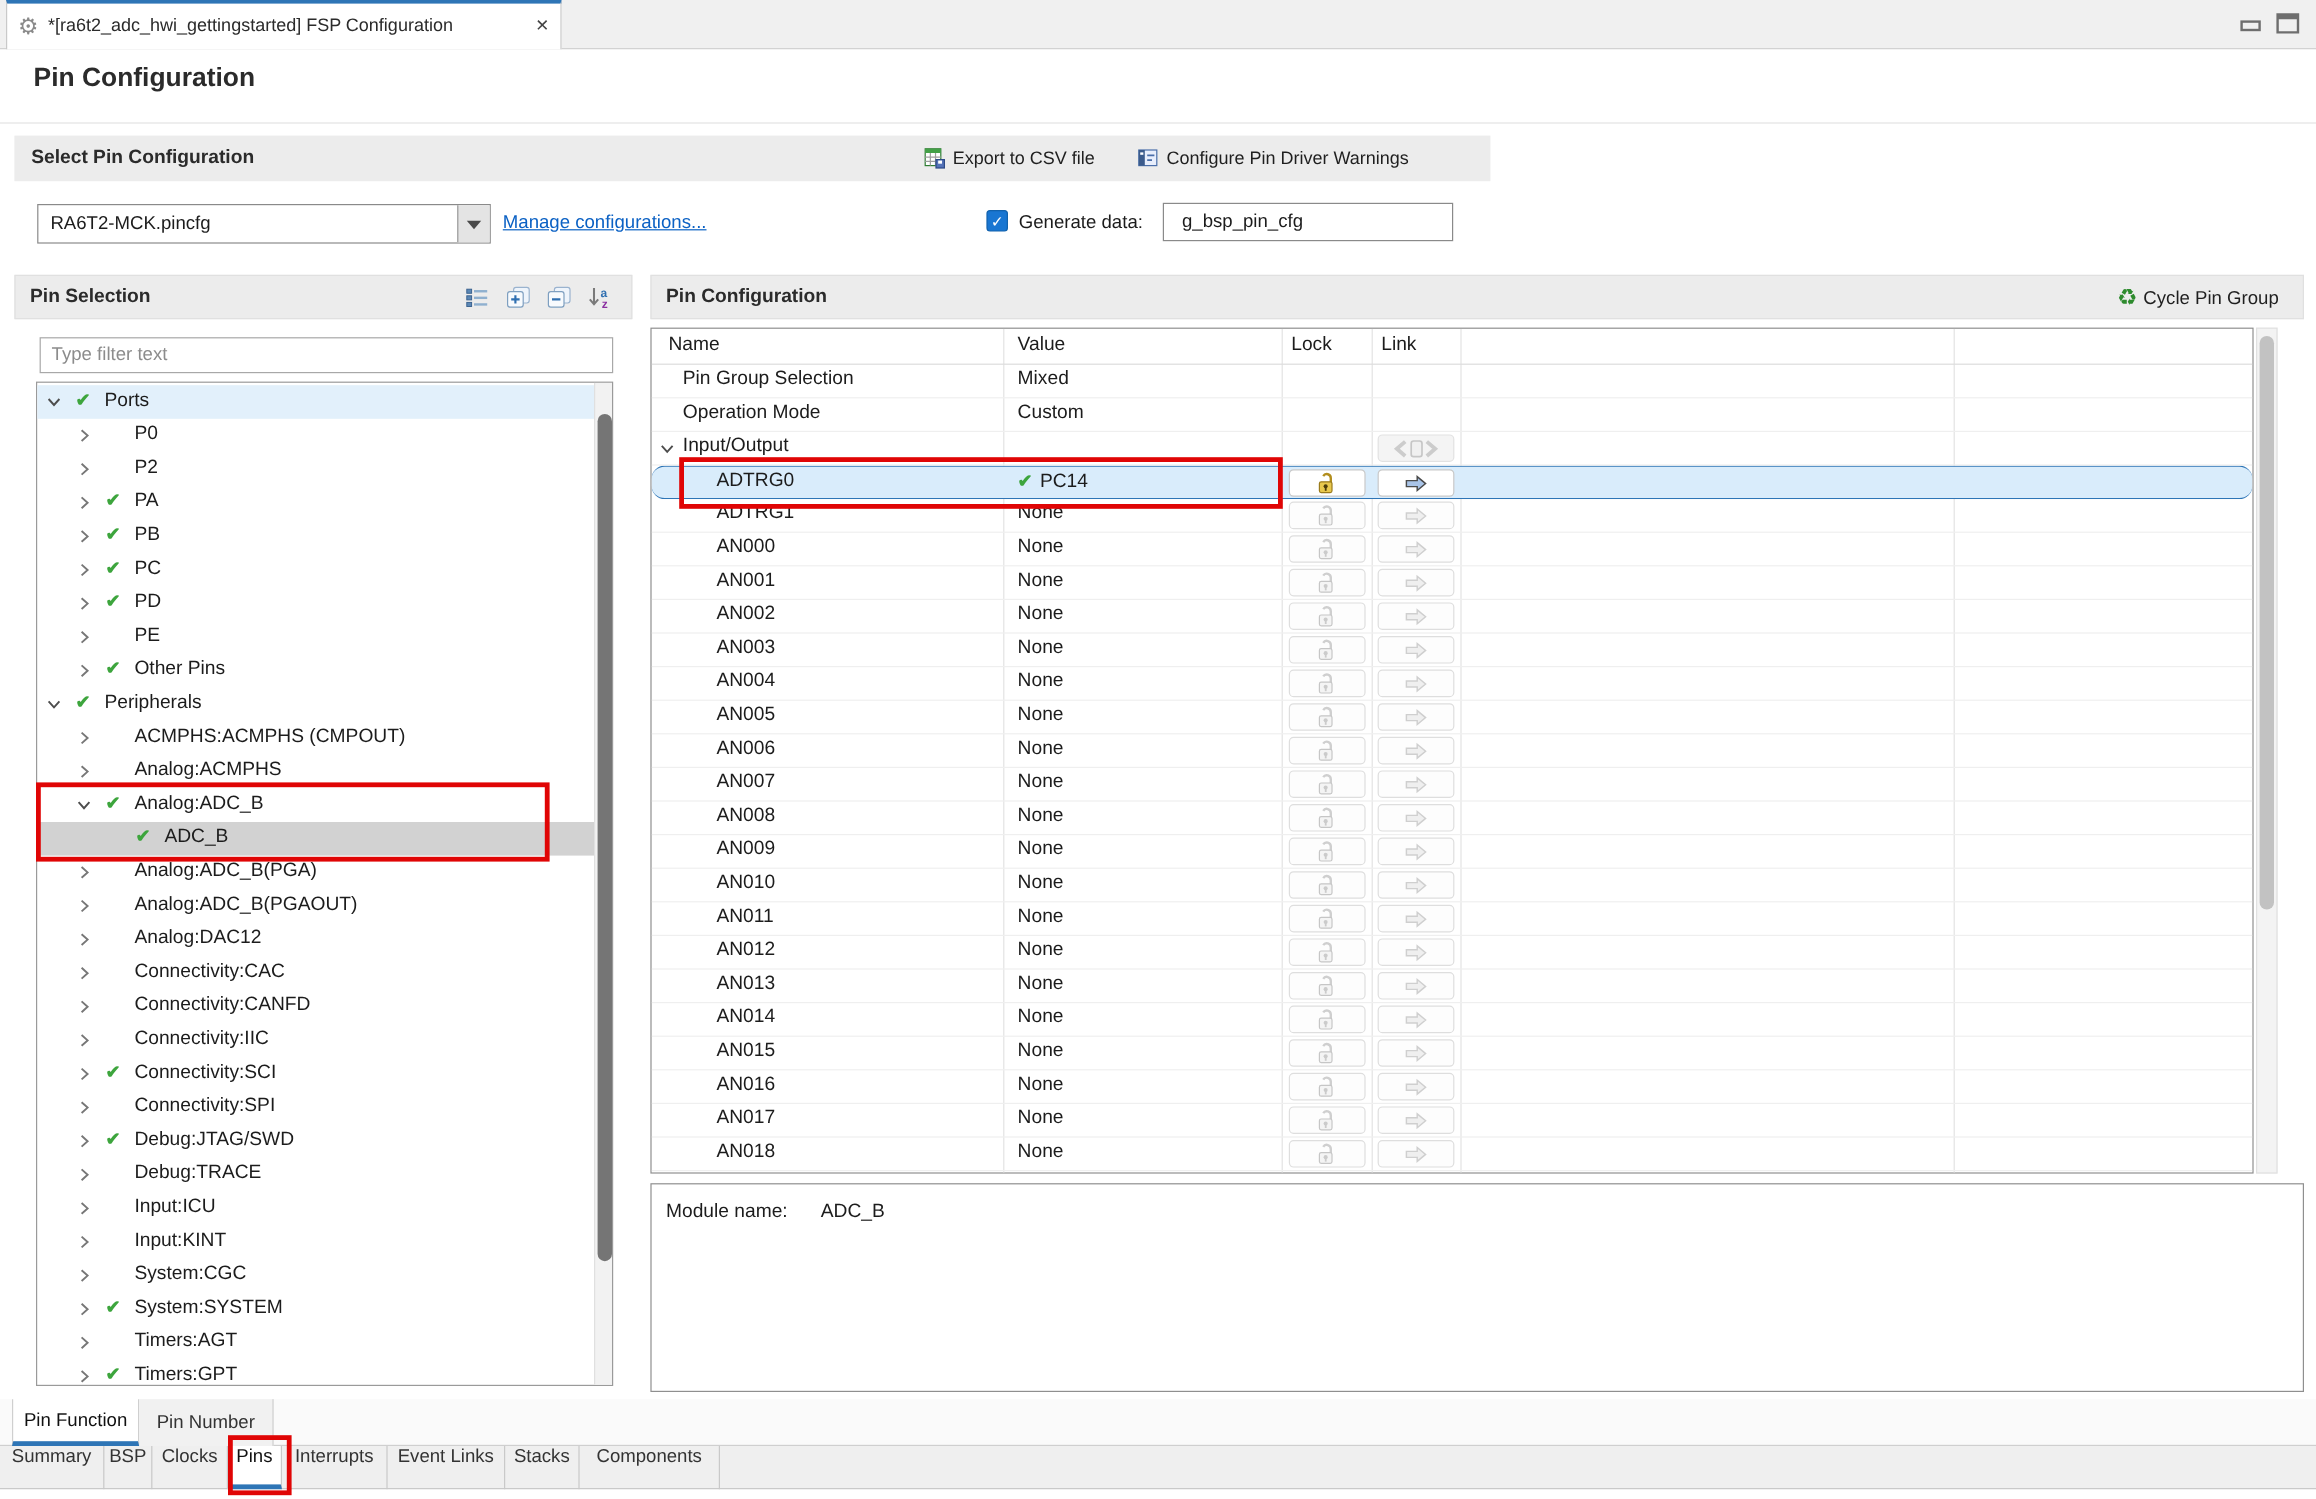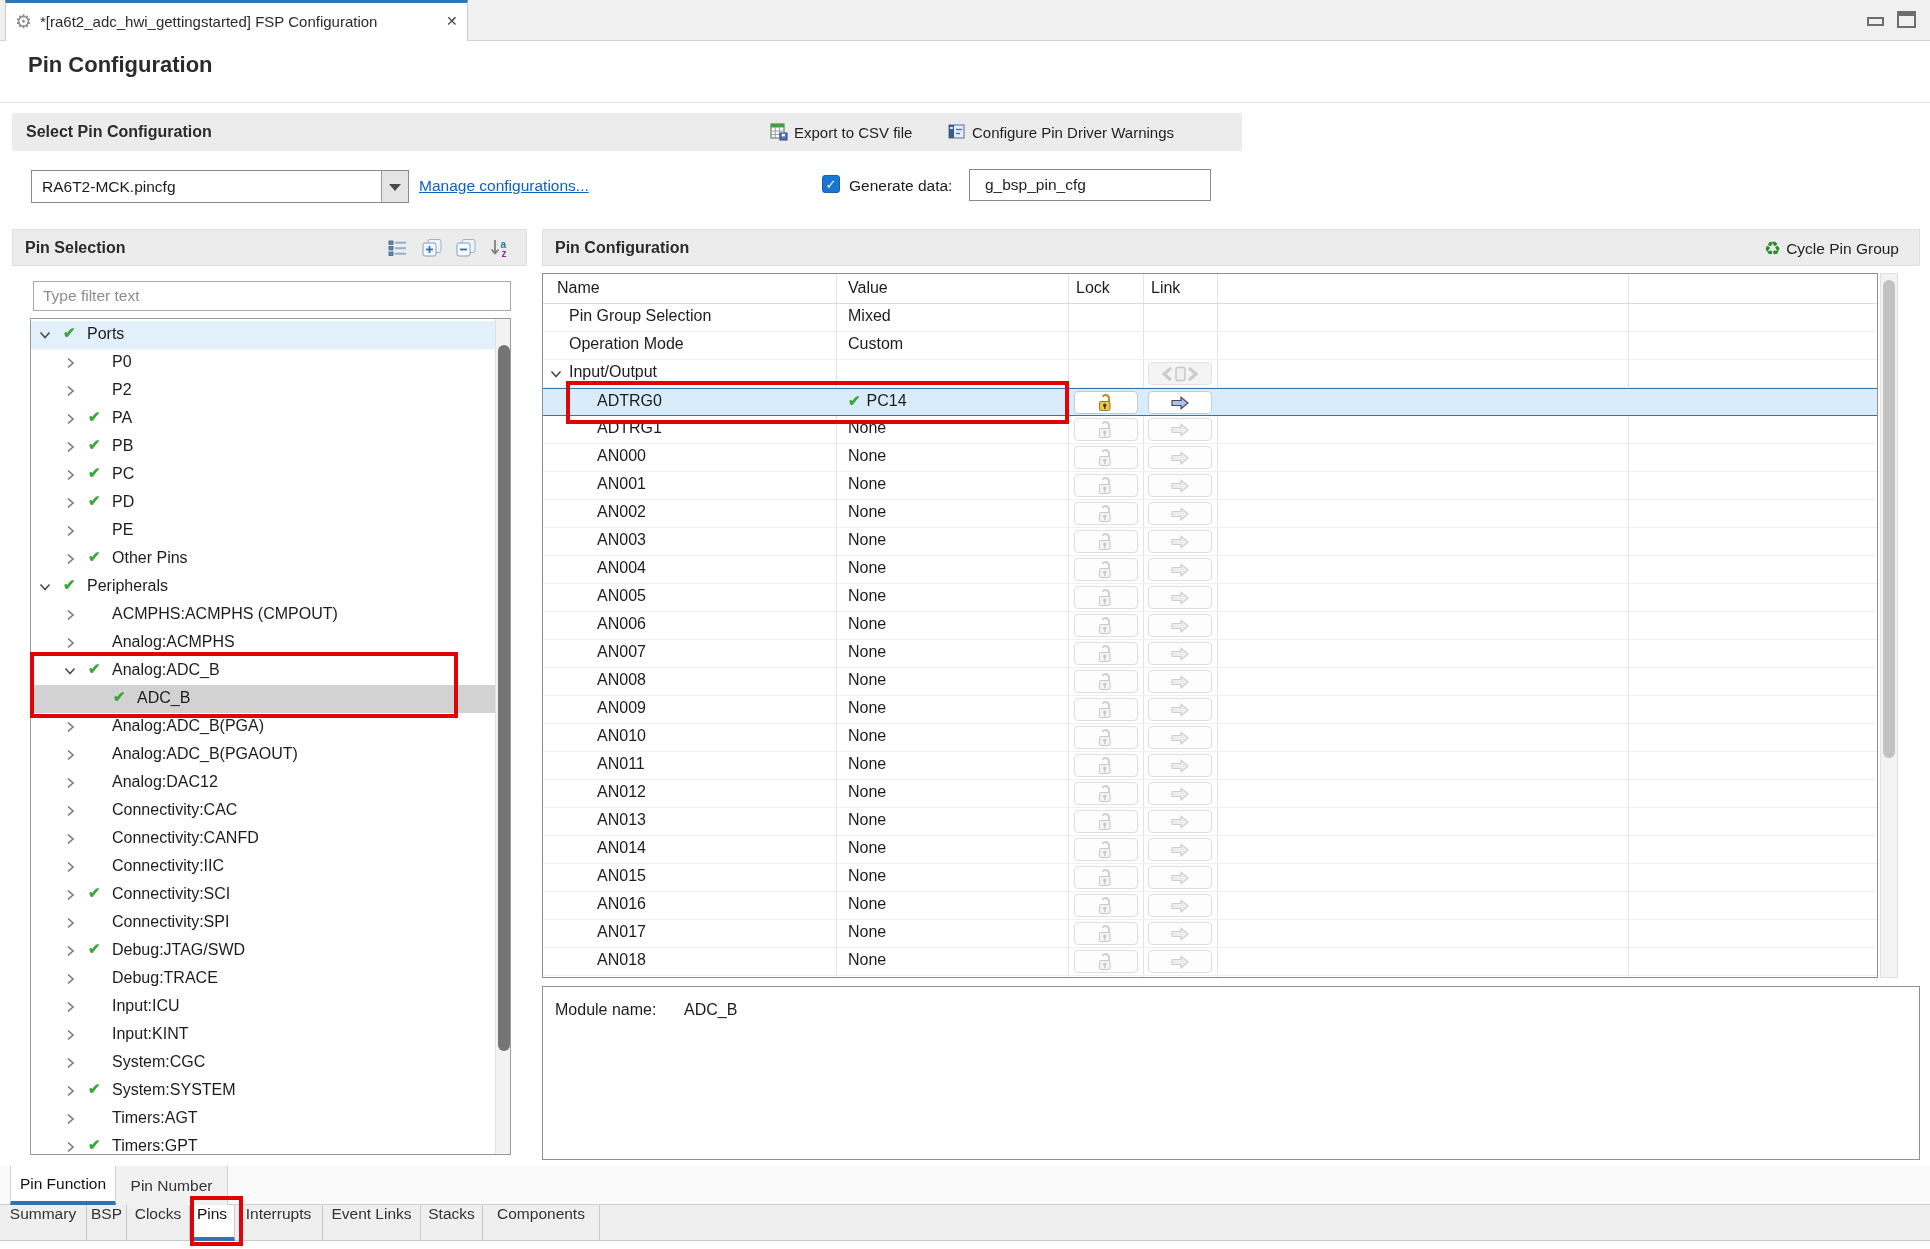--- a/index.html
+++ b/index.html
@@ -66,21 +66,21 @@
   .vthumb { position:absolute; left:2px; width:12px; background:#757575; border-radius:6px; }
   .tree-sb { left:464px; top:0; width:17px; height:835px; }
   .tree-sb .vthumb { top:26px; height:706px; }
 
   
   .ptable { position:absolute; left:542px; top:273px; width:1336px; height:705px; border:1px solid #8f8f8f; background:#fff; overflow:hidden; }
   .ptable .colsep { position:absolute; top:0; width:1px; height:705px; background:#e3e3e3; }
   .thead { position:absolute; left:0; top:0; width:100%; height:30px; border-bottom:1px solid #dcdcdc; }
   .thead span { position:absolute; top:5px; font-size:16px; color:#1c1c1c; }
   .trow2 { position:absolute; left:0; width:1334px; height:28px; border-bottom:1px solid #efefef; font-size:16px; }
-  .trow2.selrow { background:#d9ecfb; border-top:1px solid #2e75b6; border-bottom:1px solid #2e75b6; }
+  .trow2.selrow { background:#d9ecfb; border-top:1px solid #2e75b6; border-bottom:1px solid #2e75b6;border-radius:11px; }
   .trow2 .nm { position:absolute; top:3px; white-space:nowrap; color:#1c1c1c; }
   .trow2 .chev { position:absolute; left:5px; top:6px; }
   .trow2 .val { position:absolute; left:305px; top:3px; white-space:nowrap; color:#1c1c1c; }
   .trow2 .vchk { color:#3da53d; font-weight:bold; font-size:15px; margin-right:6px; }
   .cellbtn { position:absolute; top:2px; width:64px; height:23px; background:#fff; border:1px solid #c9c9c9; border-radius:4px; display:flex; align-items:center; justify-content:center; }
   .cellbtn.lockpos { left:531px; } .cellbtn.linkpos { left:605px; }
   .cellbtn.faint { border-color:#dedede; background:#fdfdfd; }
   .cellbtn.pagerbg { background:#f4f4f4; border-color:#e2e2e2; }
   .table-sb { left:1880px; top:273px; width:18px; height:705px; position:absolute; background:#f3f3f3; border:1px solid #e0e0e0; }
   .table-sb .vthumb { left:2px; top:6px; height:478px; background:#c2c2c2; }

